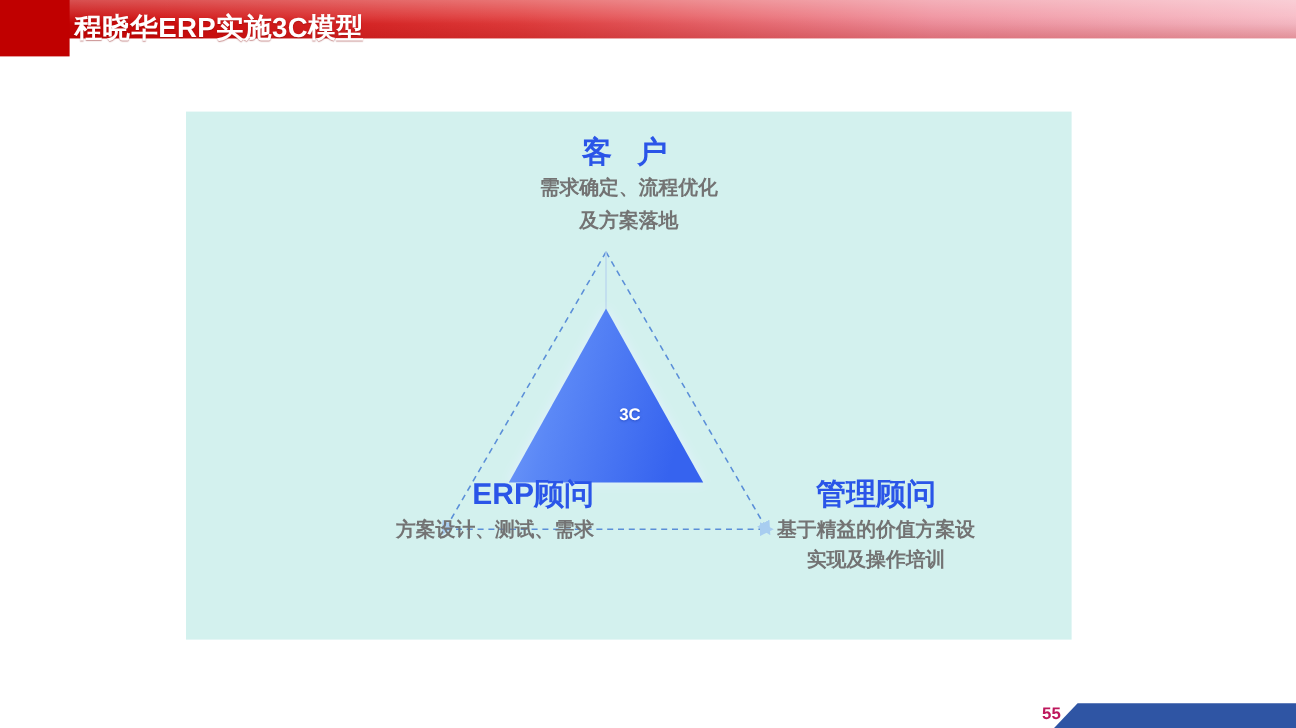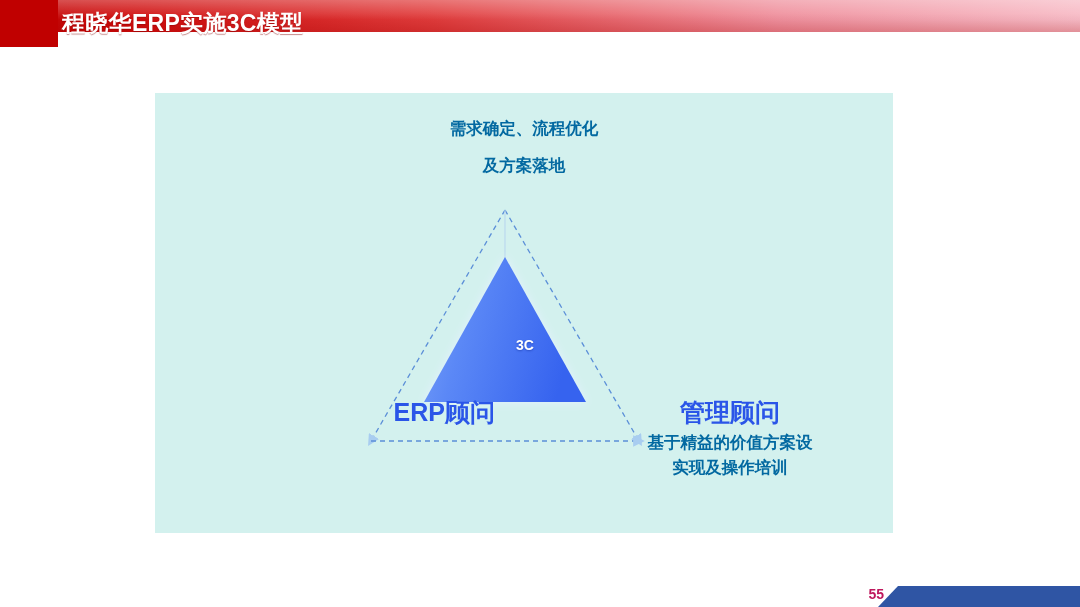--- a/index.html
+++ b/index.html
@@ -79,21 +79,21 @@
     font-size: 25px;
     font-weight: bold;
     color: #2a55e8;
     line-height: 1.16;
     white-space: nowrap;
   }
   .node-title.spaced { letter-spacing: 7px; }
   .node-desc {
     font-size: 16.5px;
     font-weight: bold;
-    color: #0369a1;
+    color: #737373;
     line-height: 1.52;
     margin-top: 3px;
     white-space: nowrap;
   }
 
   #node-customer { left: 199px; top: 20px; width: 340px; }
   #node-erp      { left: 20px;  top: 305px; width: 320px; text-align: right; }
   #node-mgmt     { left: 412px; top: 305px; width: 326px; }
 
   #core-label {
@@ -170,26 +170,28 @@
       <polygon points="350,163 432,310 268,310" filter="url(#softGlow)"></polygon>
 
       <polygon points="350,164 431,309 269,309" fill="url(#coreGrad)"></polygon>
     </svg>
 
     <div id="core-label">
       <span>3C</span>
     </div>
 
     <div class="node" id="node-customer">
+      <div class="node-title spaced">客 户</div>
       <div class="node-desc">需求确定、流程优化</div>
-      <div class="node-desc" style="margin-top:12px">及方案落地</div>
+      <div class="node-desc" style="margin-top:2px">及方案落地</div>
     </div>
 
     <div class="node" id="node-erp">
       <div class="node-title">ERP顾问</div>
+      <div class="node-desc">方案设计、测试、需求</div>
     </div>
 
     <div class="node" id="node-mgmt">
       <div class="node-title">管理顾问</div>
       <div class="node-desc">基于精益的价值方案设</div>
       <div class="node-desc" style="margin-top:0">实现及操作培训</div>
     </div>
 
   </div>
 </div>

